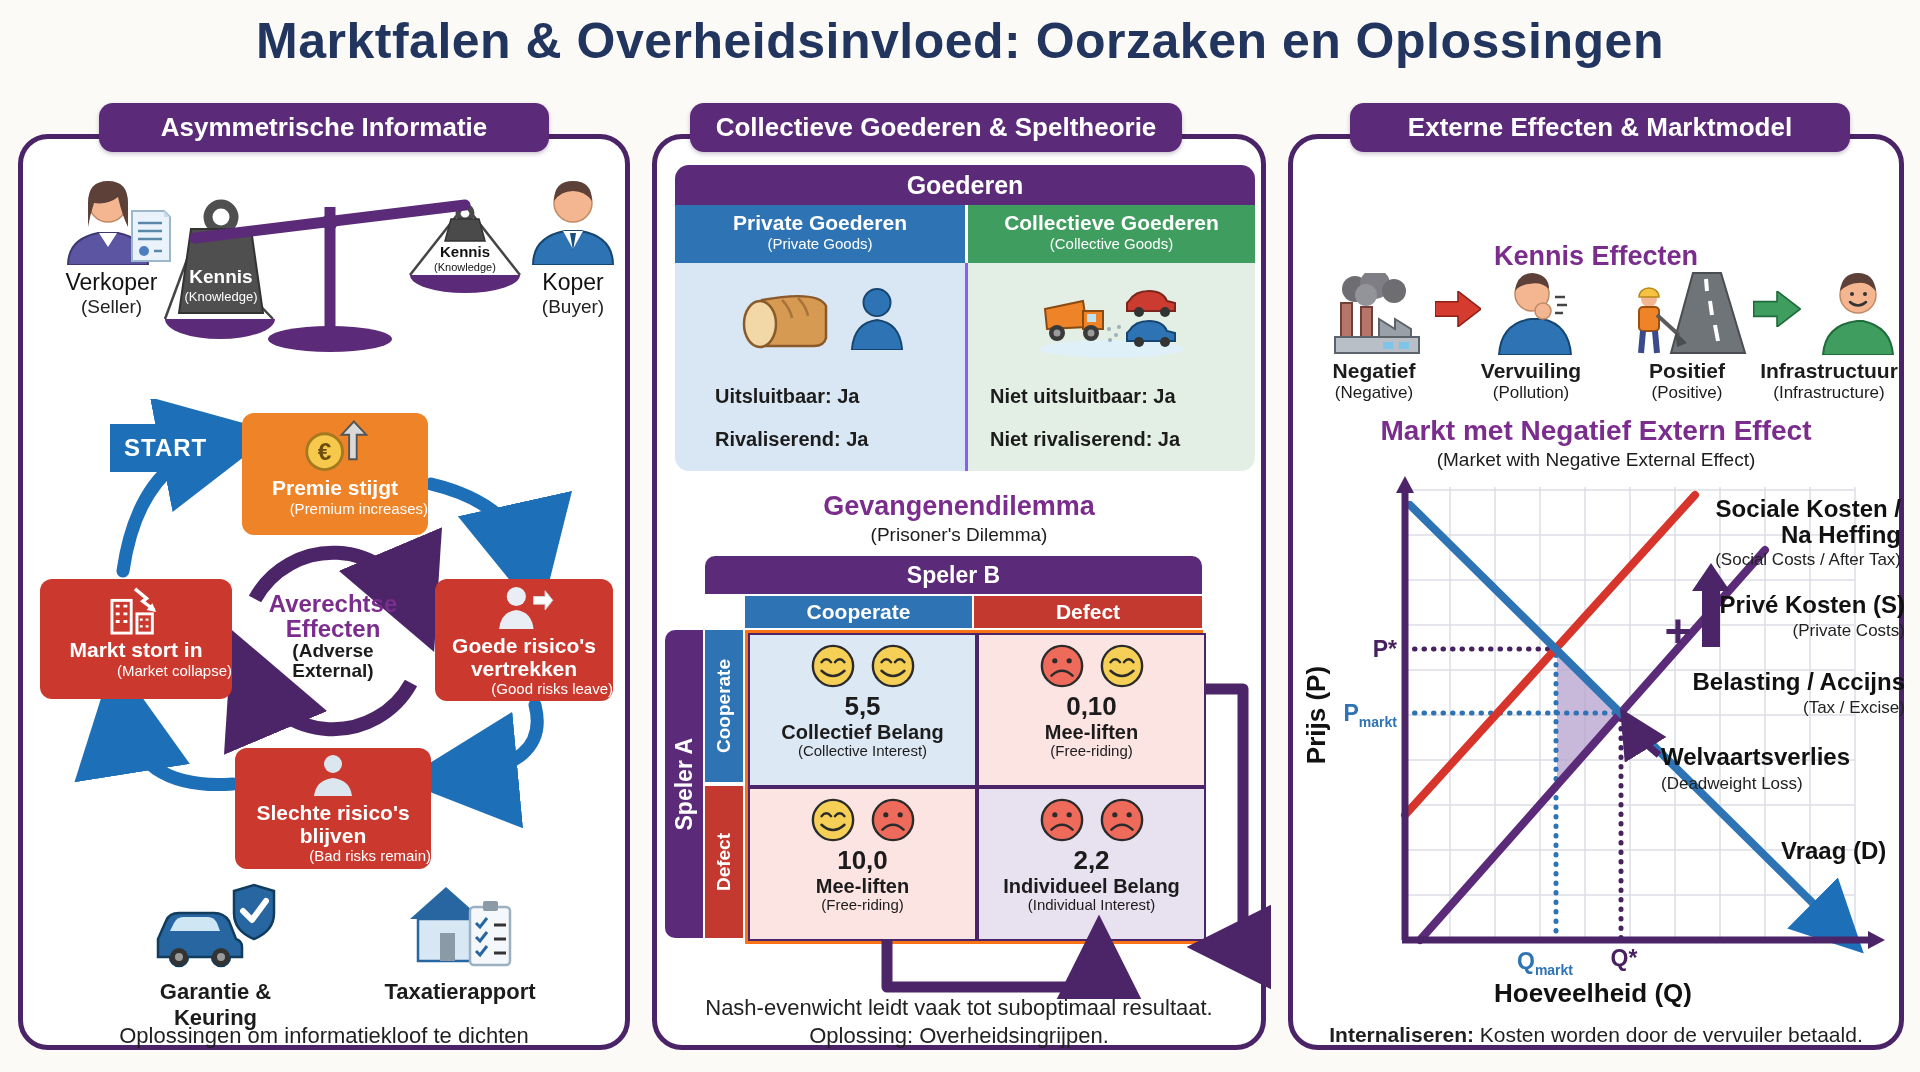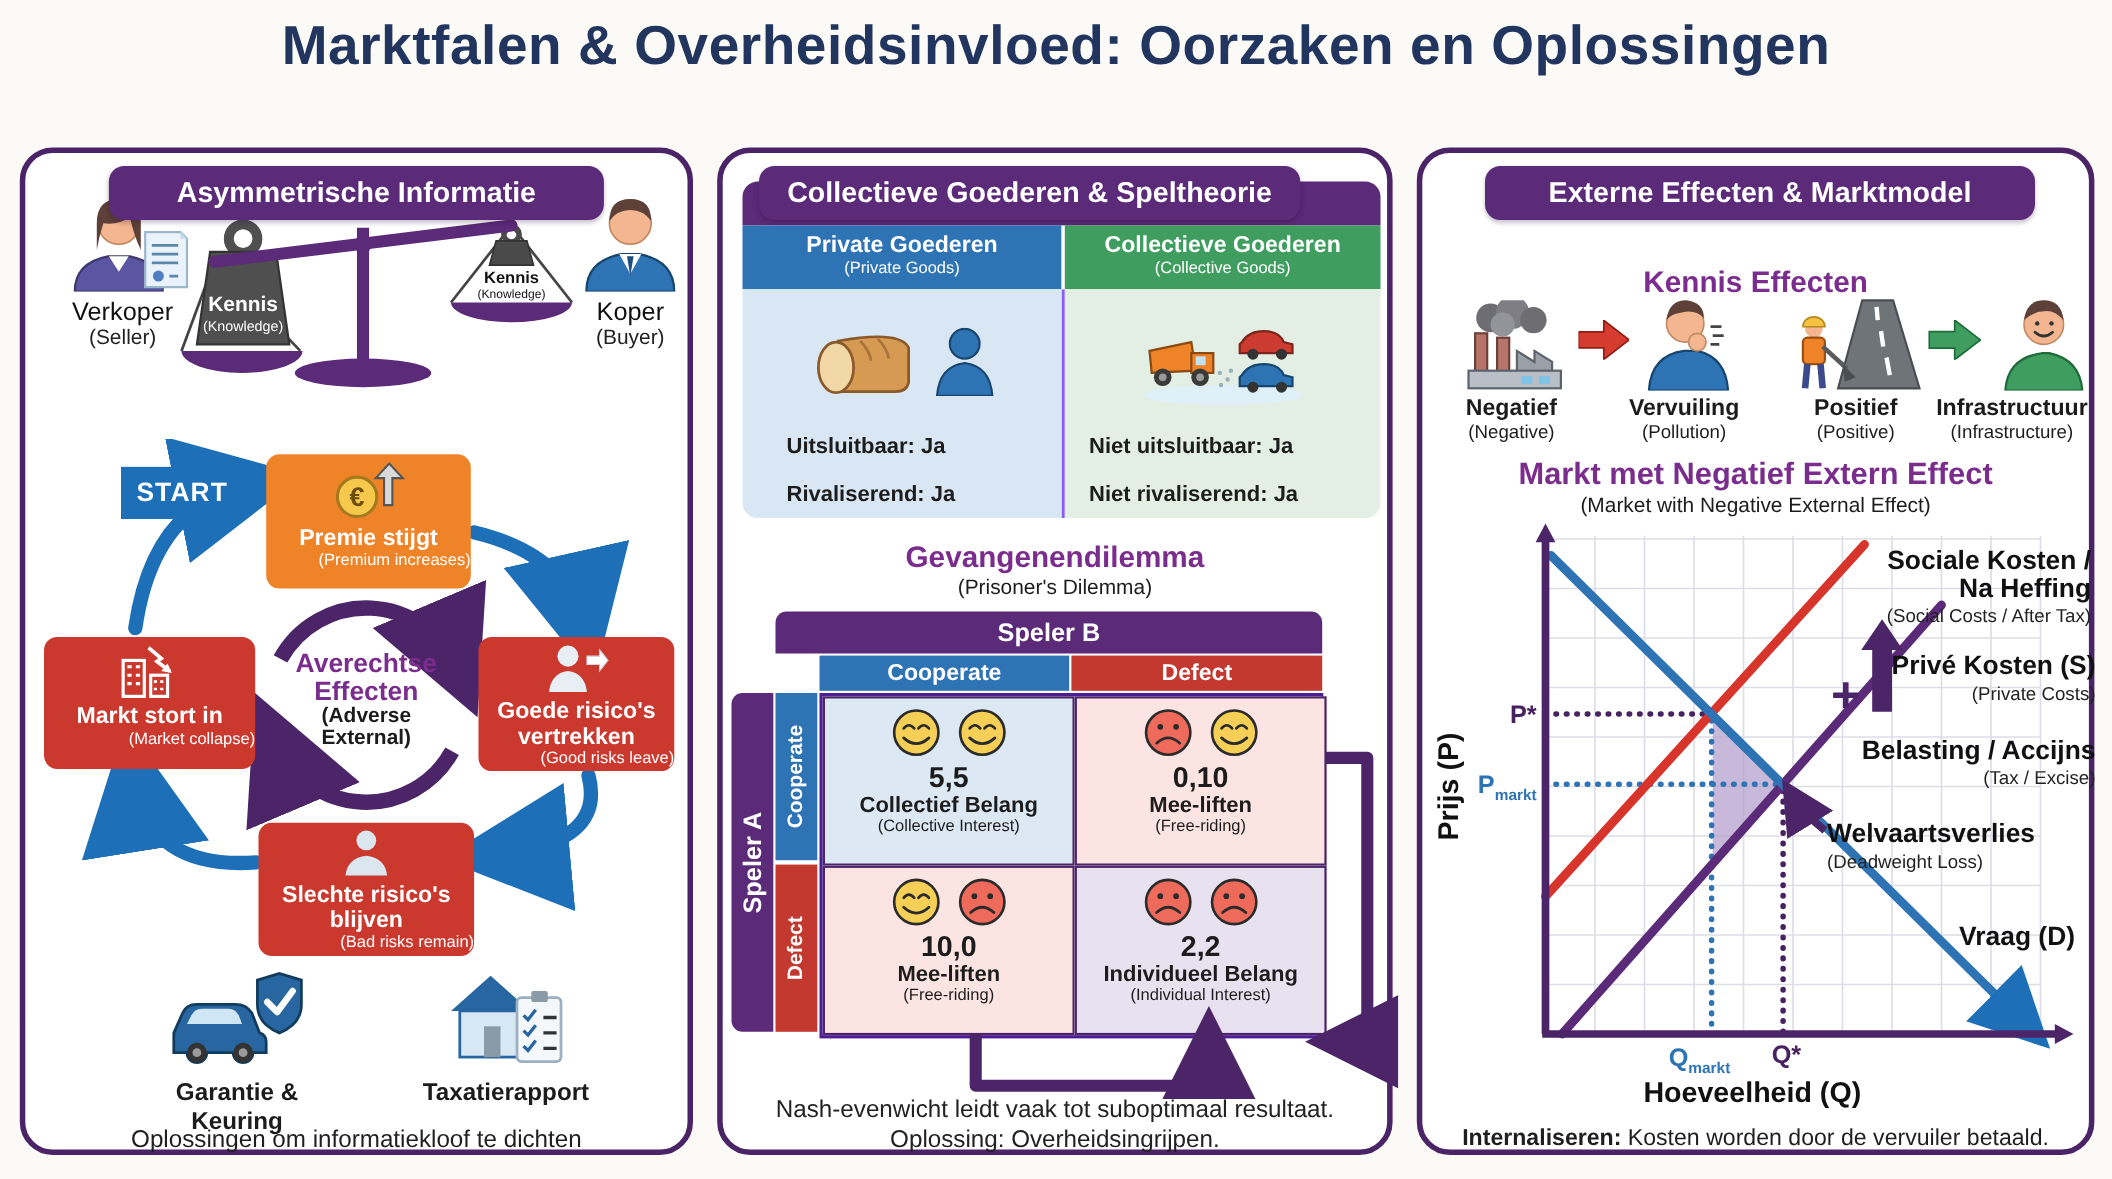--- a/index.html
+++ b/index.html
@@ -2,49 +2,49 @@
 <html><head>
 <meta charset="utf-8">
 <style>
   * { box-sizing: border-box; margin: 0; padding: 0; }
   html,body { width:1920px; height:1072px; }
   body { position:relative; background:#fbfaf7; font-family:"Liberation Sans",sans-serif; color:#1c1c1c; overflow:hidden; }
   .abs { position:absolute; }
   .ctr { text-align:center; }
   .page-title { position:absolute; left:0; right:0; top:12px; text-align:center; font-size:50px; font-weight:bold; color:#21355e; letter-spacing:.5px; }
   .panel { position:absolute; top:134px; height:916px; background:#ffffff; border:5px solid #4b2367; border-radius:30px; }
-  .pill { position:absolute; top:103px; height:49px; background:#5b2a78; border-radius:14px; color:#fff; font-weight:bold; font-size:26px; display:flex; align-items:center; justify-content:center; z-index:6; box-shadow:0 2px 4px rgba(40,10,60,.25);margin-top:48px; }
+  .pill { position:absolute; top:103px; height:49px; background:#5b2a78; border-radius:14px; color:#fff; font-weight:bold; font-size:26px; display:flex; align-items:center; justify-content:center; z-index:6; box-shadow:0 2px 4px rgba(40,10,60,.25); }
   .plabel { font-weight:normal; font-size:23px; color:#111; }
   .psub { font-size:19px; color:#222; }
   .startarrow { position:absolute; background:#1d6fb8; clip-path:polygon(0 0,70% 0,100% 50%,70% 100%,0 100%); display:flex; align-items:center; color:#fff; font-weight:bold; font-size:24px; padding-left:14px; letter-spacing:1px; }
   .cyclebox { position:absolute; border-radius:12px; color:#fff; text-align:center; padding-top:6px; z-index:4; }
   .cyclebox .bl { font-weight:bold; font-size:21px; line-height:1.08; }
   .cyclebox .bs { font-size:15px; line-height:1.15;text-align:right; }
   .ringtext { position:absolute; text-align:center; z-index:5; line-height:1.05; }
   .ringtext .p { color:#7b2d8e; font-weight:bold; font-size:24px; }
   .ringtext .k { color:#1c1c1c; font-size:19px; font-weight:bold; }
   .sol { position:absolute; text-align:center; }
   .sol .sl { font-weight:bold; font-size:22px; margin-top:4px; }
   .caption { position:absolute; left:0; right:0; text-align:center; font-size:22px; color:#1f1f1f; }
   
   .gtable { position:absolute; left:18px; top:26px; width:580px; }
   .gtitle { height:40px; background:#5b2a78; border-radius:14px 14px 0 0; color:#fff; font-weight:bold; font-size:25px; display:flex; align-items:center; justify-content:center; }
   .gheads { display:flex; height:58px; }
   .ghead { width:290px; color:#fff; text-align:center; padding-top:6px; }
   .ghead .h1 { font-weight:bold; font-size:21px; }
   .ghead .h2 { font-size:15px; }
   .gbody { display:flex; height:208px; }
-  .gcell { width:290px; padding-top:10px; }
+  .gcell { width:290px; padding-top:0; }
   .gcell .icons { height:112px; display:flex; align-items:center; justify-content:center; gap:18px; }
   .gcell .tl { font-weight:bold; font-size:20px; margin-top:10px; }
   .gcell .tl + .tl { margin-top:20px; }
   
   .vbar { position:absolute; display:flex; align-items:center; justify-content:center; color:#fff; font-weight:bold; }
   .vbar span { writing-mode:vertical-rl; transform:rotate(180deg); }
-  .mcells { position:absolute; left:88px; top:491px; width:458px; display:grid; grid-template-columns:229px 229px; grid-template-rows:154px 154px; border:3px solid #4c1d95; }
+  .mcells { position:absolute; left:88px; top:491px; width:458px; display:grid; grid-template-columns:229px 229px; grid-template-rows:154px 154px; border:3px solid #f97316; }
   .mcell { border:2px solid #4c2468; text-align:center; padding-top:8px; }
   .mcell .faces { display:flex; justify-content:center; gap:14px; }
   .mcell .sc { font-weight:bold; font-size:26px; margin-top:2px; }
   .mcell .ml { font-weight:bold; font-size:20px; line-height:1; }
   .mcell .ms { font-size:15px; }
   .mfooter { position:absolute; left:0; right:0; text-align:center; font-size:22px; color:#222; }
   
   .efflabel { position:absolute; text-align:center; line-height:1.12; }
   .efflabel .e1 { font-weight:bold; font-size:21px; }
   .efflabel .e2 { font-size:17px; }

